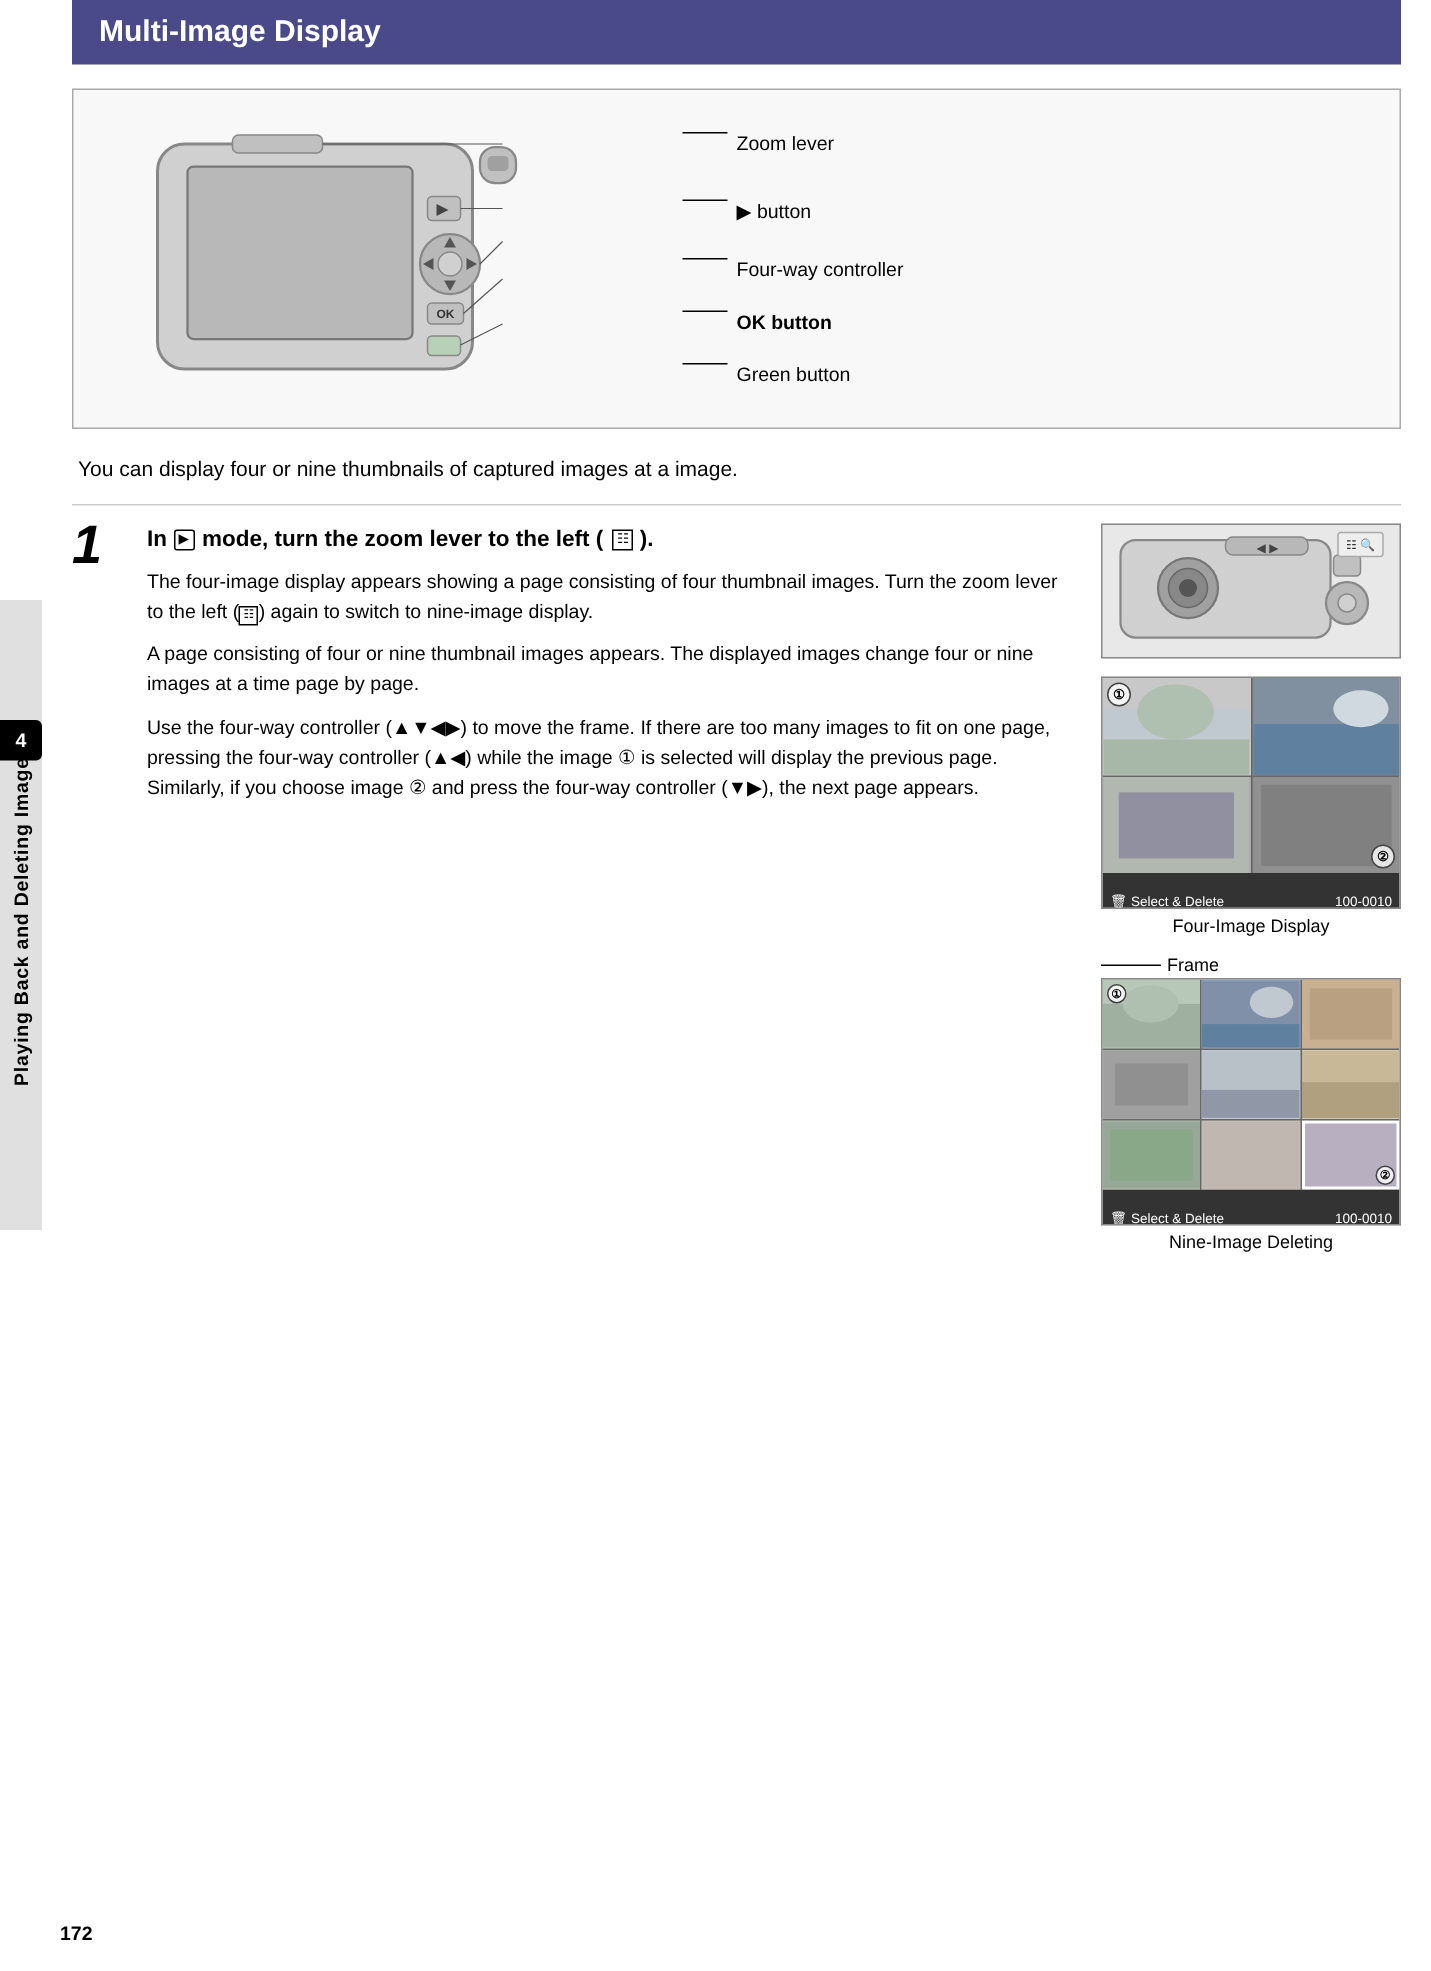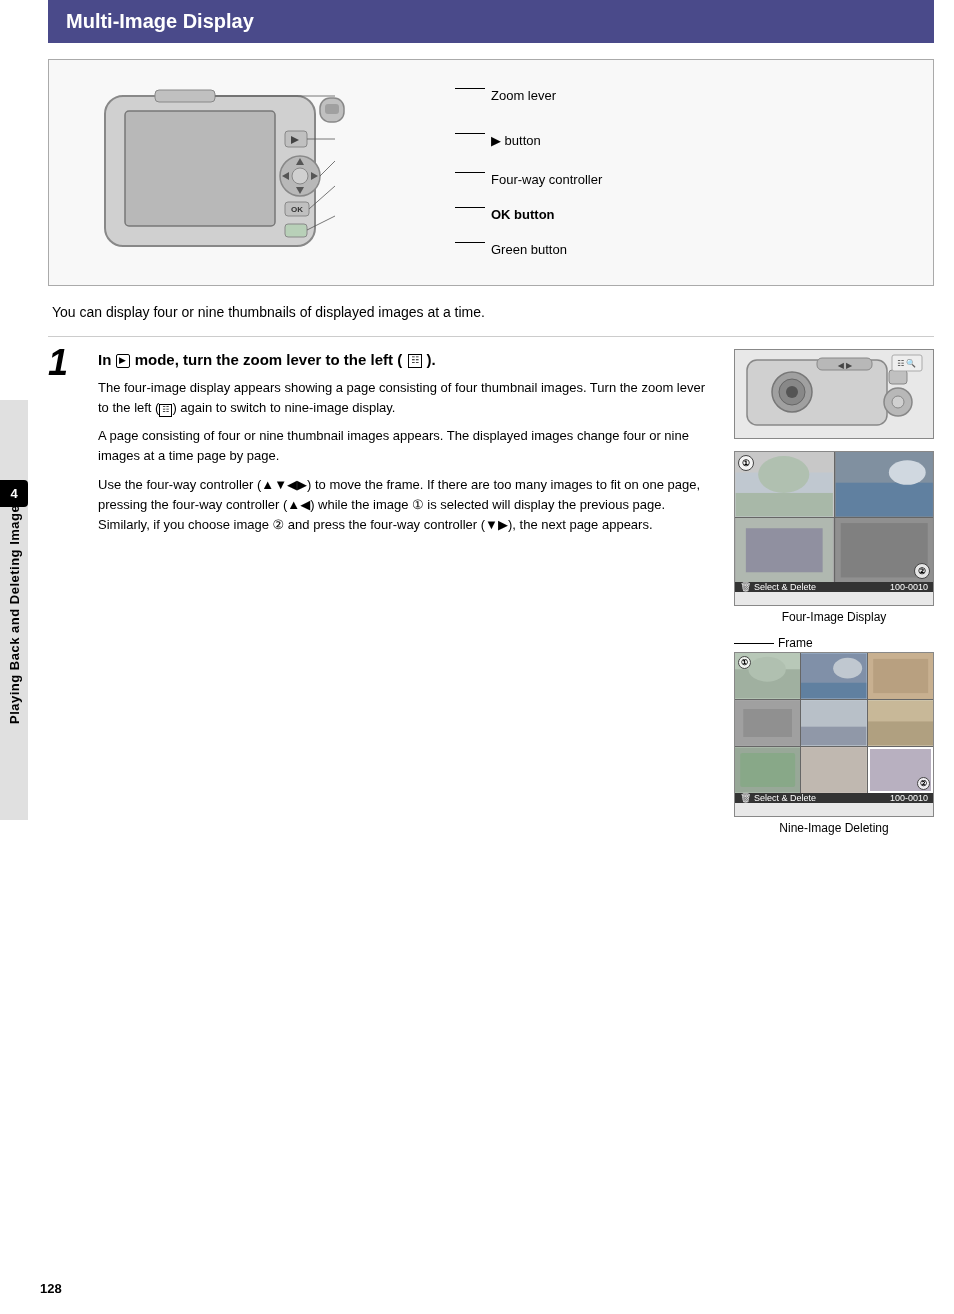--- a/index.html
+++ b/index.html
@@ -293,21 +293,21 @@
       bottom: 3px;
       left: auto;
       right: 3px;
     }
 
     
     .img-status-bar {
       background: #333;
       color: #fff;
       font-size: 9px;
-      padding: 0 5px;
+      padding: 14px 5px;
       display: flex;
       justify-content: space-between;
       align-items: center;
     }
 
     
     .nine-grid {
       display: grid;
       grid-template-columns: 1fr 1fr 1fr;
       grid-template-rows: 1fr 1fr 1fr;
@@ -347,21 +347,21 @@
 
 <div class="sidebar-label">
   <span>Playing Back and Deleting Images</span>
 </div>
 
 <div class="page-num-tab">
   <span>4</span>
 </div>
 
 <div class="page-number-bottom">
-  <span>128</span>
+  <span>172</span>
 </div>
 
 <div class="main-content">
 
   <div class="title-bar">
     <span>Multi-Image Display</span>
   </div>
 
   <div class="camera-box">
     <div class="camera-diagram">
@@ -426,21 +426,21 @@
         <div class="callout-line">
           <span class="callout-dash"></span>
           <span>Green button</span>
         </div>
       </div>
     </div>
   </div>
 
 
   <div class="intro-text">
-    <span>You can display four or nine thumbnails of displayed images at a time.</span>
+    <span>You can display four or nine thumbnails of captured images at a image.</span>
   </div>
 
   <div class="step-container">
     <div class="step-number">
       <span>1</span>
     </div>
     <div class="step-content">
 
       <div class="step-title">
         <span>In </span>

